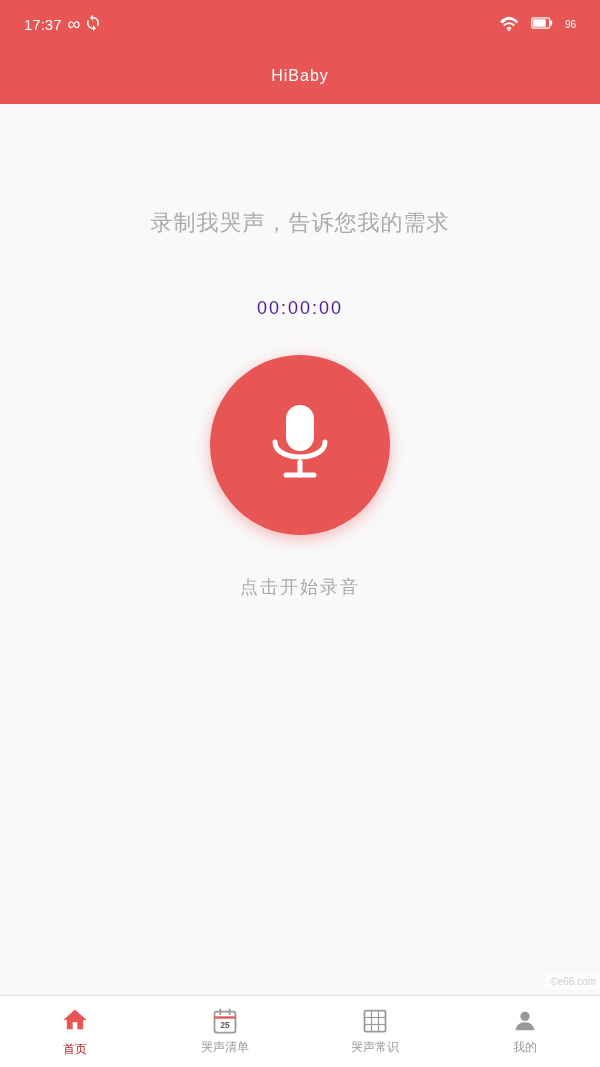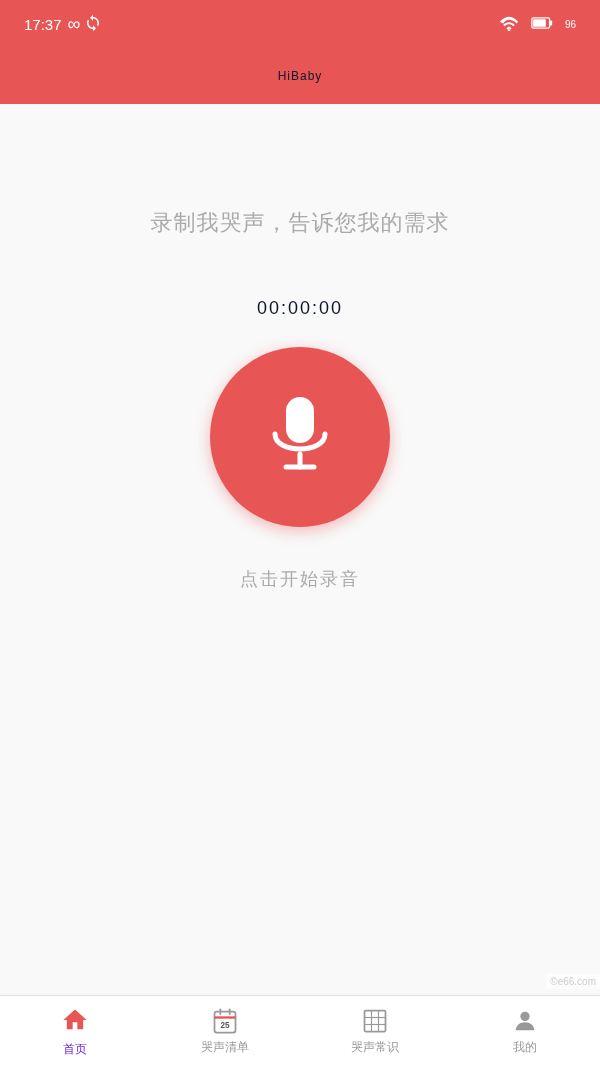--- a/index.html
+++ b/index.html
@@ -50,22 +50,22 @@
     .app-bar {
       width: 100%;
       height: 56px;
       background: #e85555;
       display: flex;
       align-items: center;
       justify-content: center;
     }
 
     .app-title {
-      color: #0f172a;
-      font-size: 12px;
+      color: #ffffff;
+      font-size: 16px;
       font-weight: 400;
       letter-spacing: 1px;
     }
 
     
     .main-content {
       width: 100%;
       height: calc(1067px - 48px - 56px - 72px);
       background: #f9f9f9;
       display: flex;
@@ -78,22 +78,22 @@
     .subtitle-text {
       font-size: 22px;
       color: #aaaaaa;
       margin-bottom: 60px;
       text-align: center;
       letter-spacing: 1px;
     }
 
     .timer-text {
       font-size: 18px;
-      color: #0f172a;
-      margin-bottom: 28px;
+      color: #4c1d95;
+      margin-bottom: 36px;
       letter-spacing: 2px;
     }
 
     
     .mic-button {
       width: 180px;
       height: 180px;
       border-radius: 50%;
       background: #e85555;
       display: flex;
@@ -222,21 +222,21 @@
 </div>
 
 <div class="bottom-nav">
 
   <div class="nav-item active">
     <span class="home-unicode">
       <svg width="28" height="28" viewBox="0 0 24 24" fill="#e85555">
         <path d="M10 20v-6h4v6h5v-8h3L12 3 2 12h3v8z"></path>
       </svg>
     </span>
-    <span class="nav-label" style="color:#6d28d9;text-align:right;">首页</span>
+    <span class="nav-label" style="color:#b91c1c;text-align:right;">首页</span>
   </div>
 
   <div class="nav-item">
     <span>
       <svg width="28" height="28" viewBox="0 0 24 24" fill="none" stroke="#999" stroke-width="1.5">
         <rect x="3" y="4" width="18" height="18" rx="2" fill="none" stroke="#999" stroke-width="1.5"></rect>
         <line x1="3" y1="9" x2="21" y2="9" stroke="#e85555" stroke-width="2"></line>
         <line x1="8" y1="2" x2="8" y2="6" stroke="#999" stroke-width="1.5" stroke-linecap="round"></line>
         <line x1="16" y1="2" x2="16" y2="6" stroke="#999" stroke-width="1.5" stroke-linecap="round"></line>
         <text x="12" y="18" text-anchor="middle" font-size="7" fill="#555" stroke="none" font-weight="bold">25</text>

